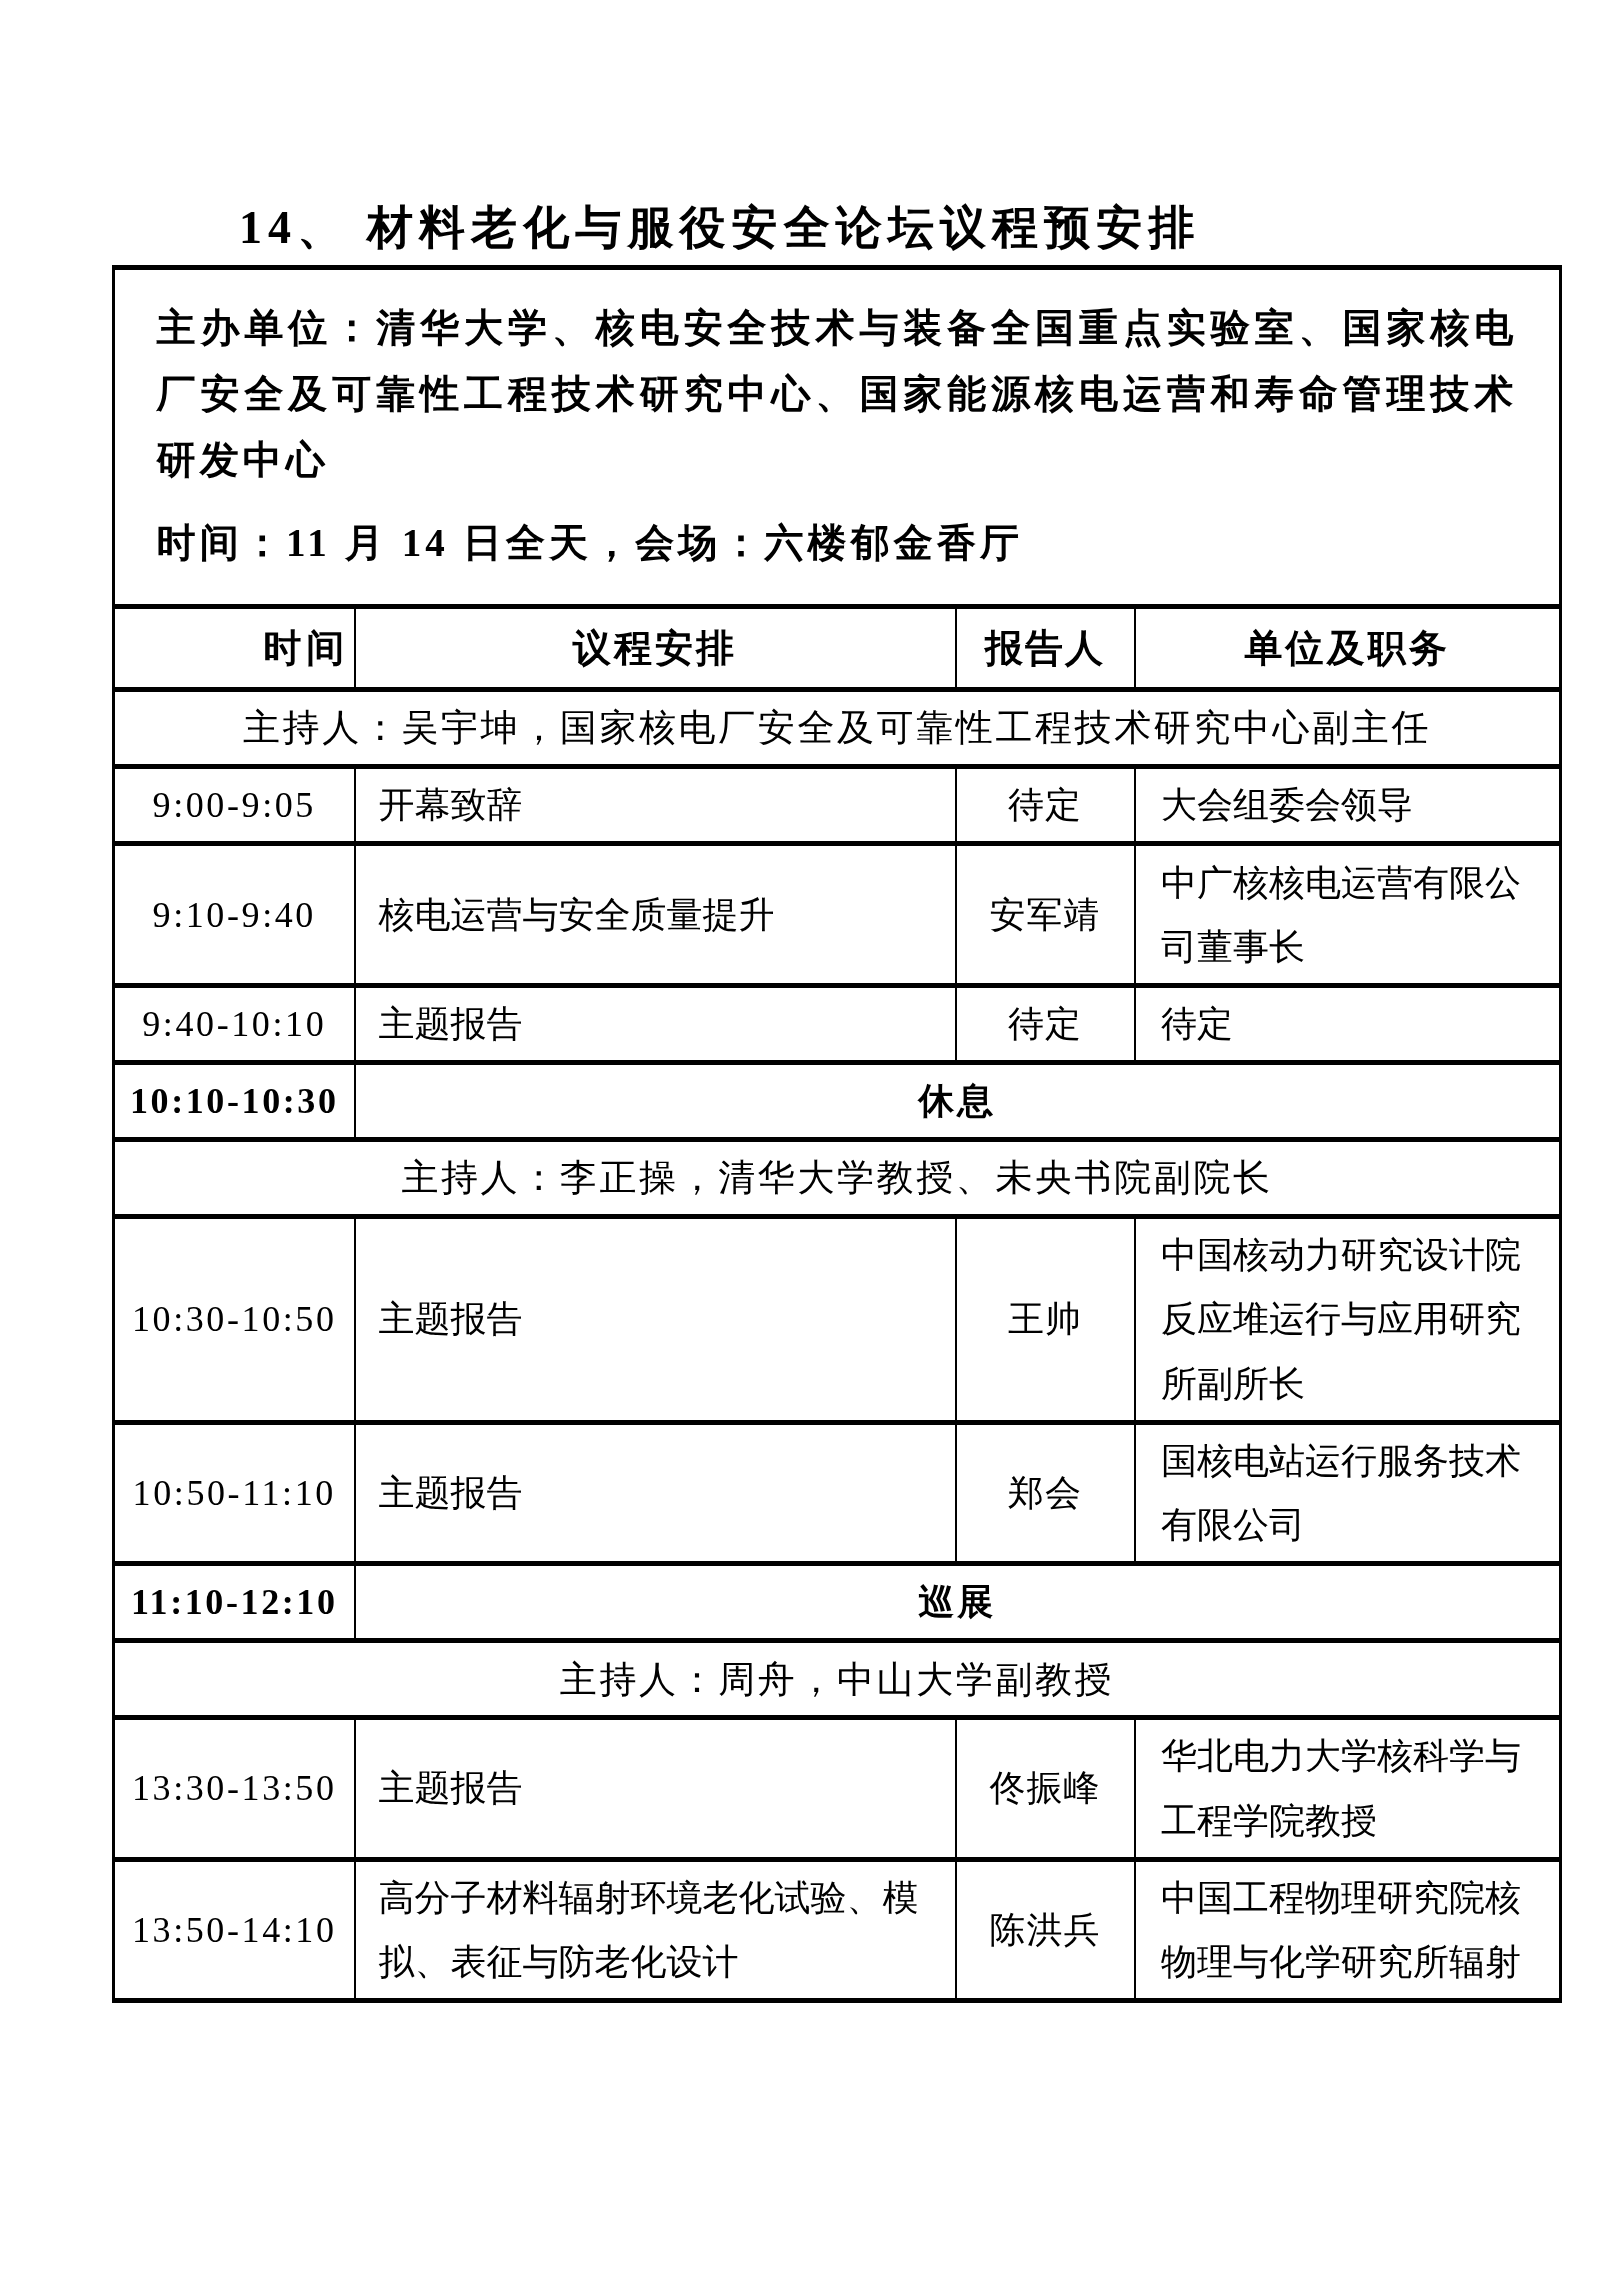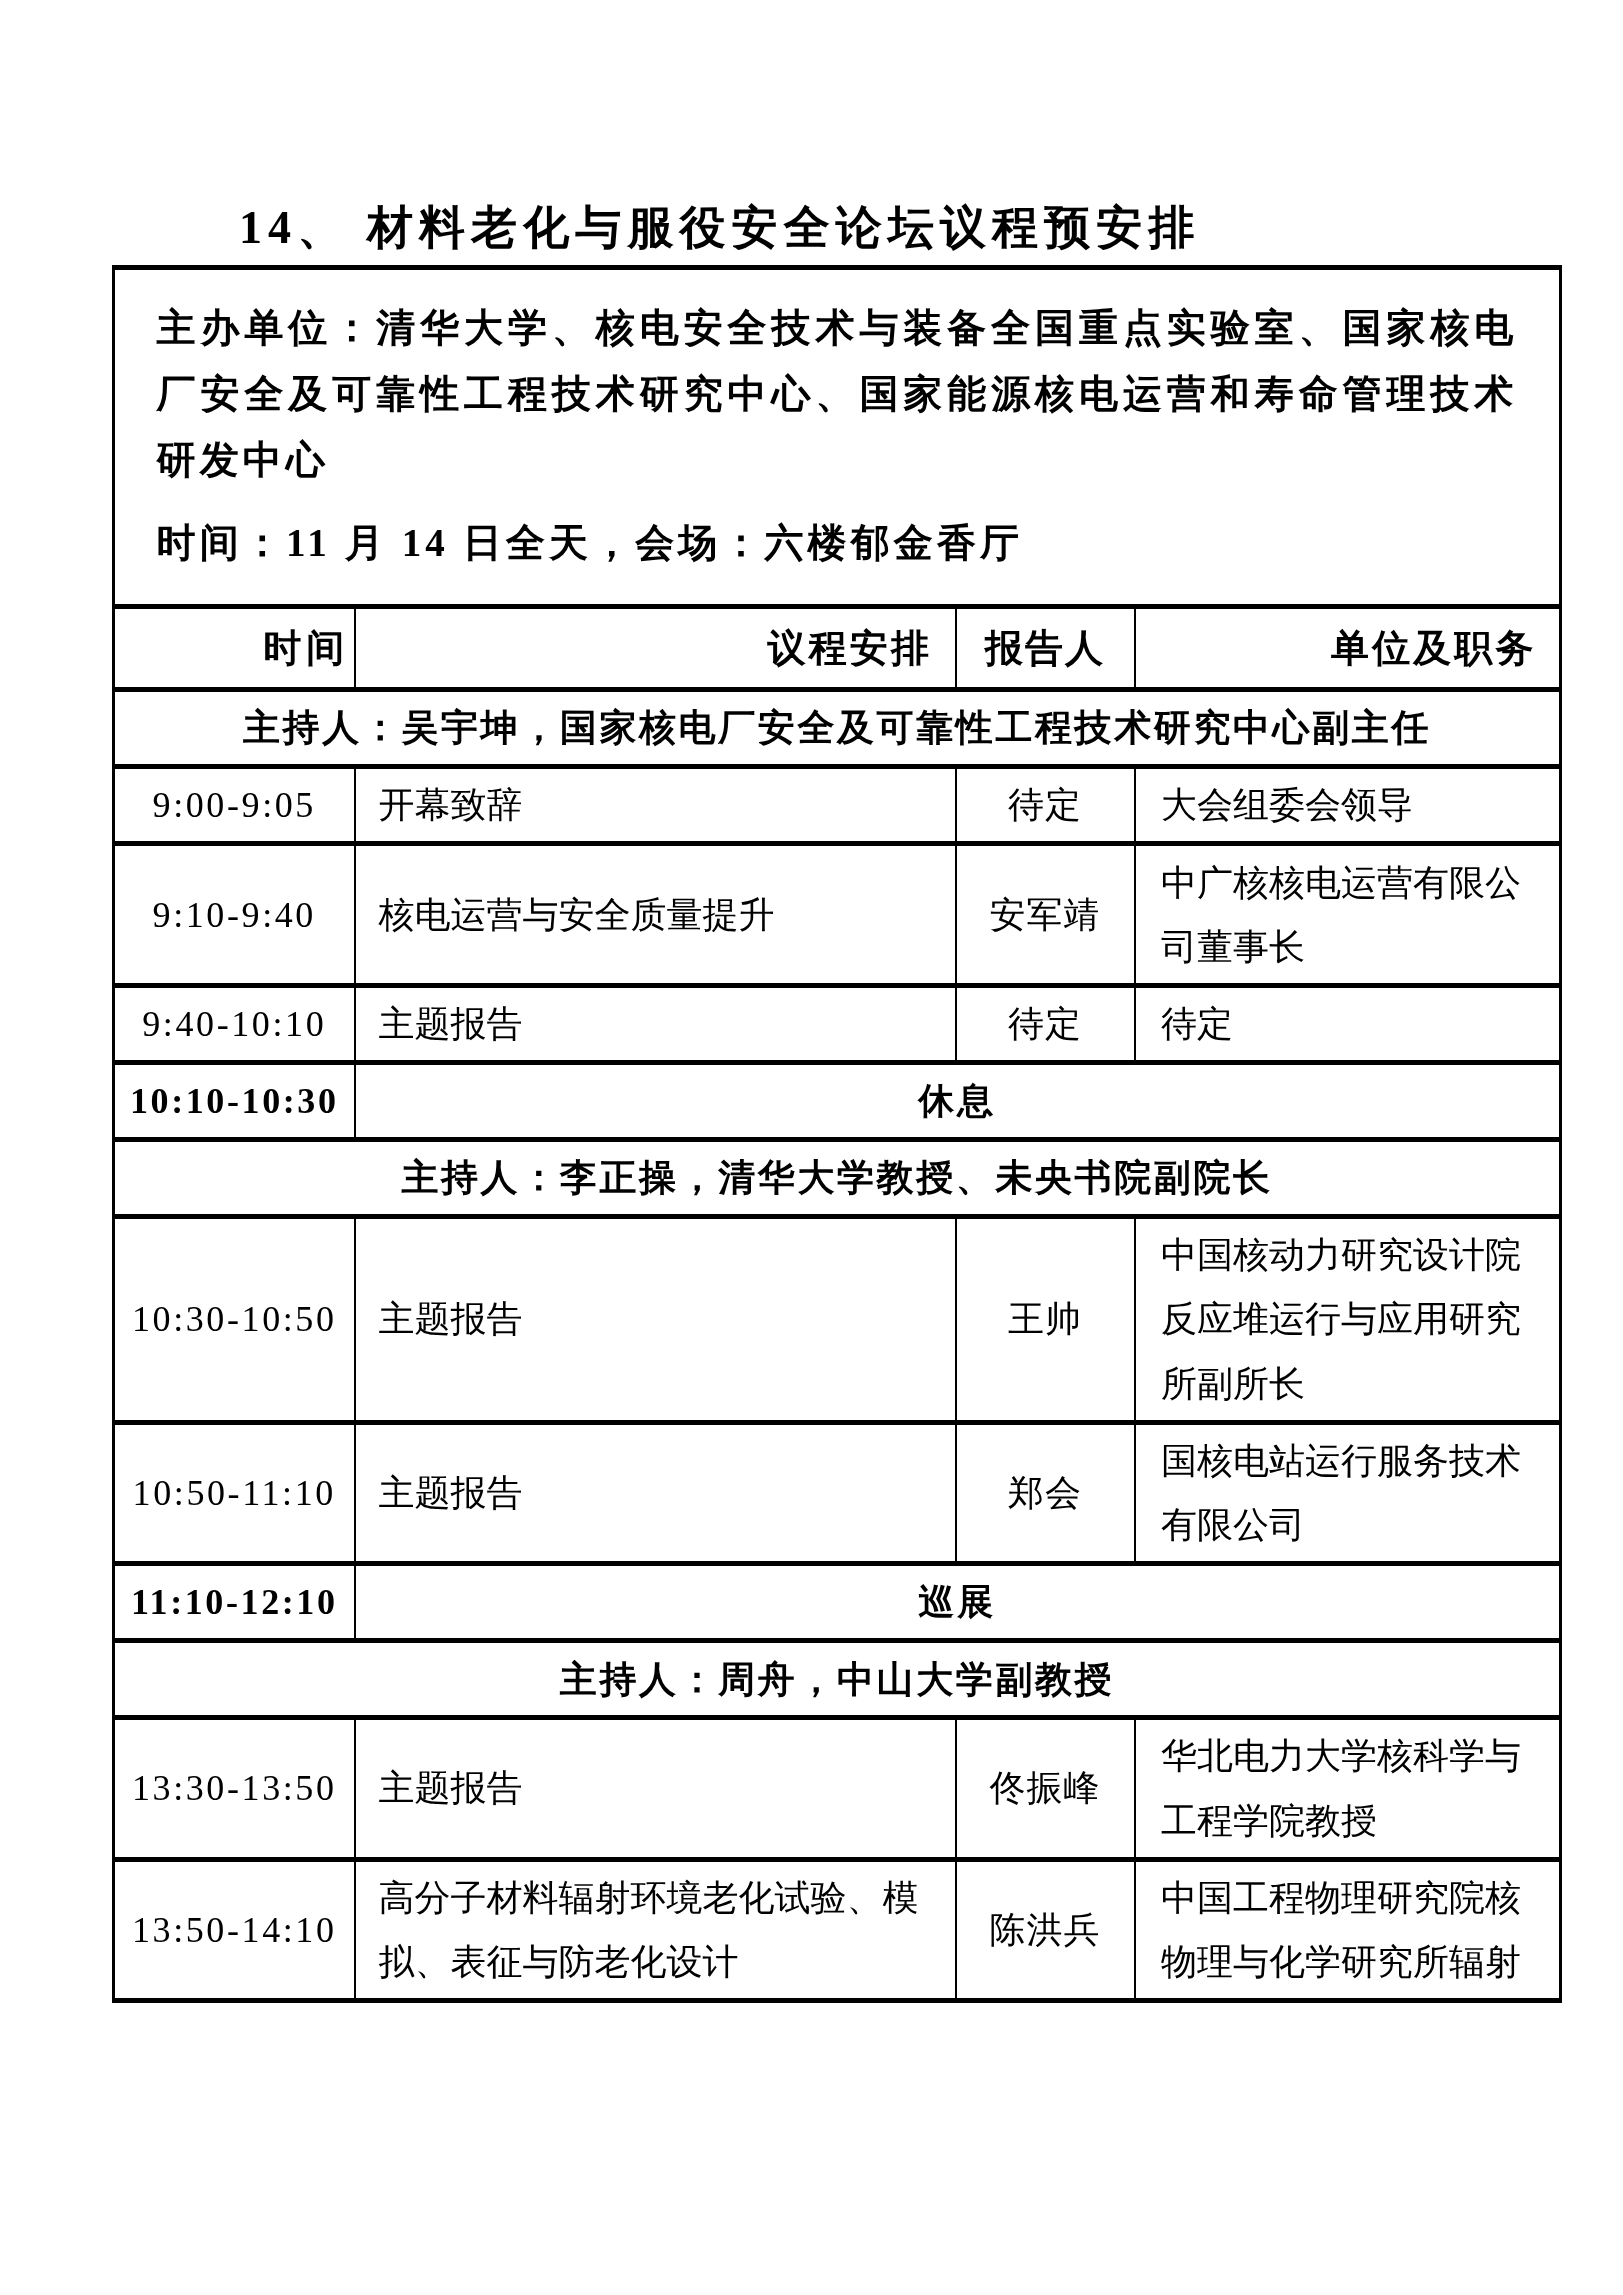--- a/index.html
+++ b/index.html
@@ -47,29 +47,29 @@
     letter-spacing: 4.1px;
     text-align: justify;
   }
   .info-cell p { margin: 16px; }
   
   th {
     font-size: 38px;
     font-weight: 700;
     padding: 12.3px 22.5px;
     letter-spacing: 3.1px;
-    text-align: right;
+    text-align: center;
     line-height: 1.4;
   }
   th.c-time    { text-align: right; letter-spacing: 5.1px; padding: 12.3px 4.1px; }
   th.c-speaker { text-align: center; padding: 12.3px 4.1px; letter-spacing: 2px; }
   
   .chair-cell {
     text-align: center;
-    font-weight: 700;
+    font-weight: 400;
     font-size: 37px;
     letter-spacing: 2.6px;
     padding: 9.2px 15.3px;
     line-height: 1.45;
   }
   
   .session-row td, .break-row td {
     font-size: 36px;
     line-height: 1.78;
   }

